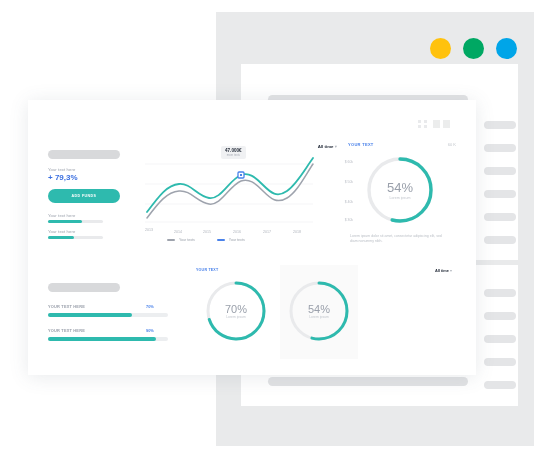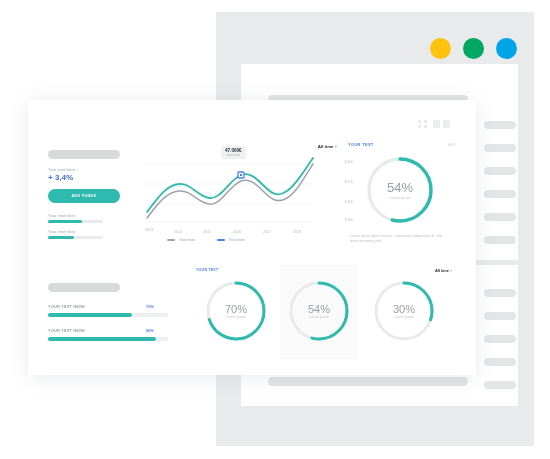--- a/index.html
+++ b/index.html
@@ -147,21 +147,21 @@
       <div class="gi-col">
         <div class="gi-sq"></div>
           <div class="gi-sq"></div>
       </div>
       <div class="gi-blk" style="margin-left:3px;"></div>
       <div class="gi-blk"></div>
     </div>
 
     <div class="pill-title" style="left:20px;top:50px;"></div>
     <div class="lbl-small" style="left:20px;top:67px;">Your text here</div>
-    <div class="pct-blue" style="left:20px;top:73px;">+ 3,4%</div>
+    <div class="pct-blue" style="left:20px;top:73px;">+ 79,3%</div>
     <div class="btn-add" style="left:20px;top:89px;">ADD FUNDS</div>
 
     <div class="lbl-small" style="left:20px;top:113px;">Your text here</div>
     <div class="mini-track" style="left:20px;top:120px;">
       <div class="mini-fill" id="mini0" style="width: 62%;"></div>
     </div>
     <div class="lbl-small" style="left:20px;top:129px;">Your text here</div>
     <div class="mini-track" style="left:20px;top:136px;">
       <div class="mini-fill" id="mini1" style="width: 48%;"></div>
     </div>
@@ -271,26 +271,16 @@
         <svg width="64" height="64" viewBox="0 0 64 64">
           <circle cx="32" cy="32" r="28" fill="none" stroke="#e9eaec" stroke-width="3"></circle>
           <circle id="arc1" cx="32" cy="32" r="28" fill="none" stroke="#2ebaae" stroke-width="3" stroke-linecap="round" transform="rotate(-90 32 32)" stroke-dasharray="175.92918860102841" stroke-dashoffset="80.92742675647307"></circle>
         </svg>
         <div class="donut-center">
           <div class="donut-pct" style="font-size:11px;">54%</div>
           <div class="donut-sub" style="font-size:3.4px;">Lorem ipsum</div>
         </div>
       </div>
 
-      <div class="donut" style="position:absolute;left:182px;top:14px;width:64px;height:64px;">
-        <svg width="64" height="64" viewBox="0 0 64 64">
-          <circle cx="32" cy="32" r="28" fill="none" stroke="#e9eaec" stroke-width="3"></circle>
-          <circle id="arc2" cx="32" cy="32" r="28" fill="none" stroke="#2ebaae" stroke-width="3" stroke-linecap="round" transform="rotate(-90 32 32)" stroke-dasharray="175.92918860102841" stroke-dashoffset="123.15043202071988"></circle>
-        </svg>
-        <div class="donut-center">
-          <div class="donut-pct" style="font-size:11px;">30%</div>
-          <div class="donut-sub" style="font-size:3.4px;">Lorem ipsum</div>
-        </div>
-      </div>
     </div>
 
   </div>
 </div>
 
 </body></html>

